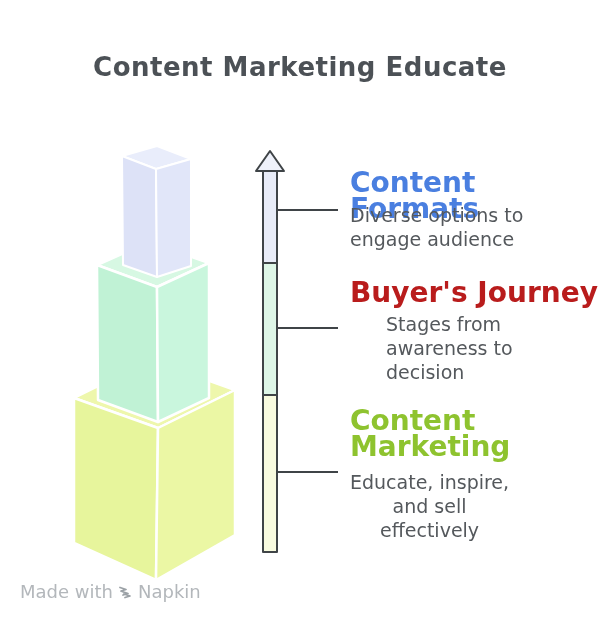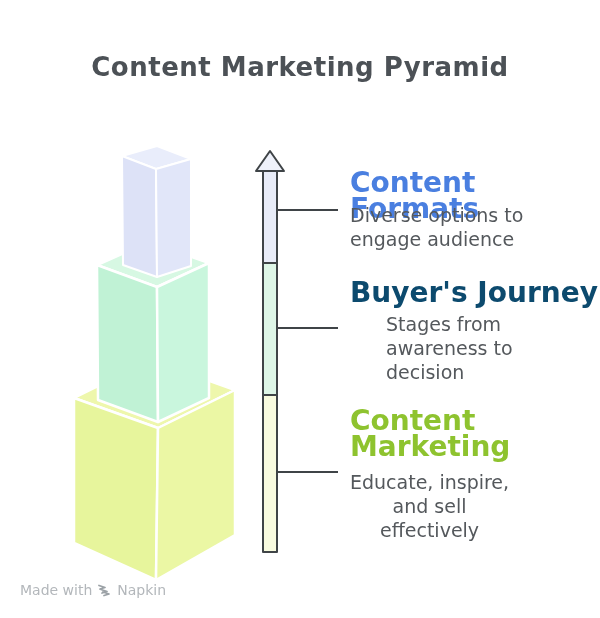--- a/index.html
+++ b/index.html
@@ -20,29 +20,29 @@
                      white-space: pre-line; }
 
   .h1 { left: 350px; top: 170px; }
   .b1 { left: 350px; top: 203px; }
   .h2 { left: 350px; top: 280px; }
   .b2 { left: 350px; top: 312px; }
   .h3 { left: 350px; top: 408px; }
   .b3 { left: 350px; top: 470px; text-align: center; }
 
   .watermark { position: absolute; left: 20px; top: 581px; display: flex;
-               align-items: center; gap: 5px; font-size: 14px; }
+               align-items: center; gap: 5px; font-size: 18px; }
   .watermark .mark-icon { display: inline-flex; margin-top: 2px; }
 </style>
 </head>
 <body>
 
 <div class="canvas">
 
-  <div class="title" style="color: rgb(76, 81, 86);">Content Marketing Pyramid</div>
+  <div class="title" style="color: rgb(76, 81, 86);">Content Marketing Educate</div>
 
   <svg class="diagram-svg" width="600" height="618" viewBox="0 0 600 618">
 
     <g stroke="#ffffff" stroke-width="2.5" stroke-linejoin="round">
       <polygon points="151,360 74,398 158,428 235,390" fill="#eef7ac"></polygon>
       <polygon points="74,398 158,428 156,580 74,543" fill="#e7f59c"></polygon>
       <polygon points="158,428 235,390 235,535 156,580" fill="#ebf7a4"></polygon>
     </g>
 
     <g stroke="#ffffff" stroke-width="2.5" stroke-linejoin="round">
@@ -68,21 +68,21 @@
       <line x1="277" y1="210" x2="338" y2="210"></line>
       <line x1="277" y1="328" x2="338" y2="328"></line>
       <line x1="277" y1="472" x2="338" y2="472"></line>
     </g>
   </svg>
 
   <div class="section-heading h1" style="color: rgb(74, 127, 224);">Content Formats</div>
   <div class="section-body b1" style="color: rgb(84, 88, 92);">Diverse options to
 engage audience</div>
 
-  <div class="section-heading h2" style="color: #0c4a6e; text-align: center;">Buyer's Journey</div>
+  <div class="section-heading h2" style="color: #b91c1c; text-align: center;">Buyer's Journey</div>
   <div class="section-body b2" style="color: rgb(84, 88, 92); margin-left: 36px;">Stages from
 awareness to
 decision</div>
 
   <div class="section-heading h3" style="color: rgb(142, 195, 47);">Content
 Marketing</div>
   <div class="section-body b3" style="color: rgb(84, 88, 92);">Educate, inspire,
 and sell
 effectively</div>
 

